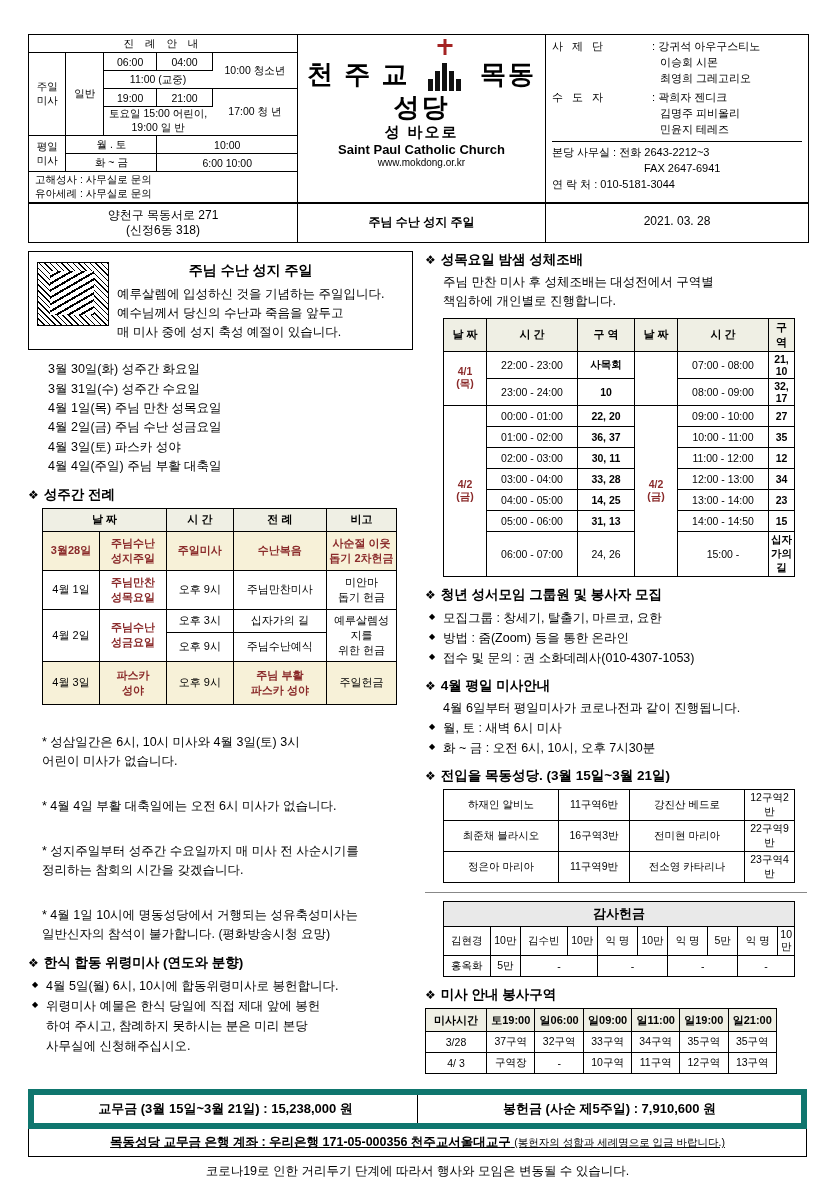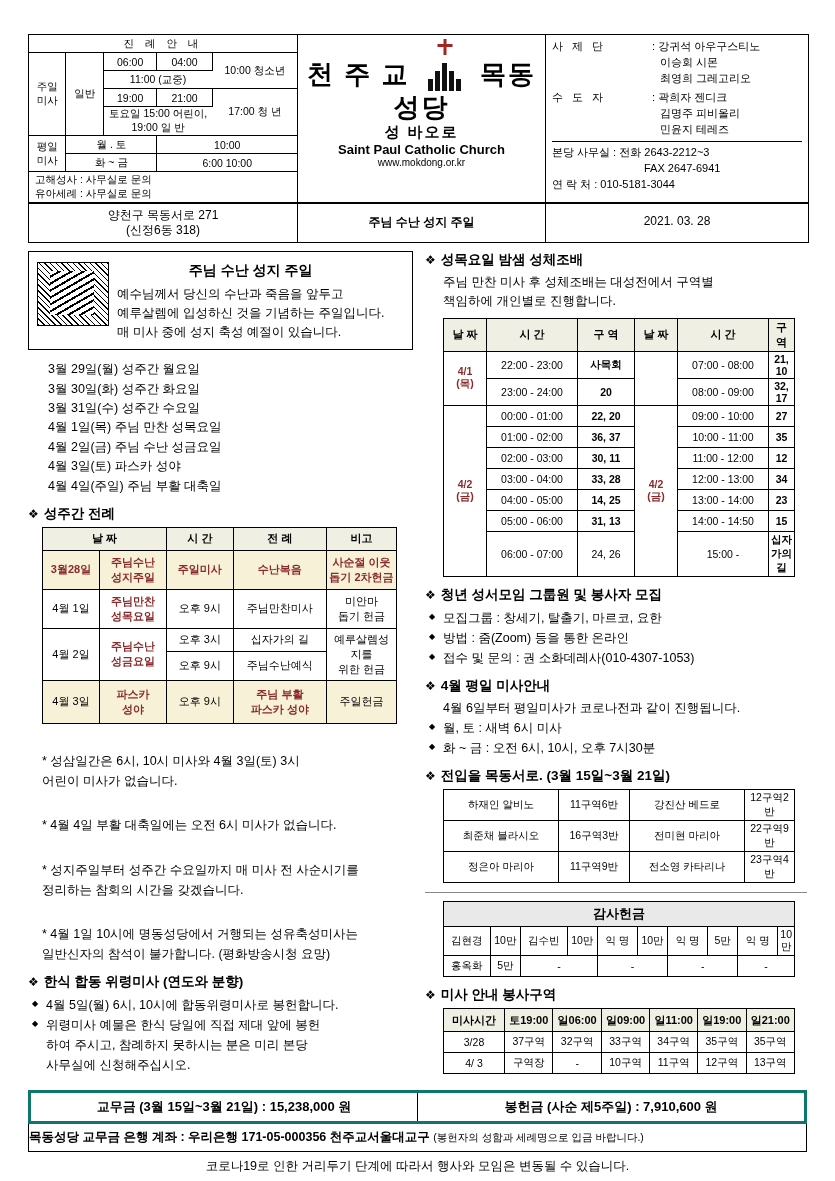--- a/index.html
+++ b/index.html
@@ -62,24 +62,24 @@
 
   
   .tbl{width:100%;}
   .tbl td,.tbl th{font-size:11px;height:20px;}
   .tbl th{background:#efefe4;font-weight:bold;}
   .hl-y{background:#f7f1d8;}
   .hl-r{color:#8a2a2a;font-weight:bold;}
   .tbl-sm td{font-size:10.5px;height:18px;}
 
   .foot{width:779px;margin:6px auto 0 auto;}
-  .foot .r1{display:flex;border:3px solid #0f766e;}
+  .foot .r1{display:flex;border:6px solid #0f766e;}
   .foot .r1 div{flex:1;text-align:center;font-size:13px;font-weight:bold;padding:5px 0;}
   .foot .r1 div:first-child{border-right:1px solid #000;}
-  .foot .r2{border:1px solid #000;border-top:none;text-align:left;font-size:12.5px;padding:5px 0;font-weight:bold;}
+  .foot .r2{border:1px solid #000;border-top:none;text-align:center;font-size:12.5px;padding:5px 0;font-weight:bold;text-decoration:underline;}
   .foot .r2 .small{font-weight:normal;font-size:10.5px;}
   .foot .r3{text-align:center;font-size:12.5px;padding:6px 0 0 0;}
   .gray-band{background:#e9e9e9;text-align:center;font-weight:bold;font-size:13px;padding:3px 0;border:1px solid #000;border-bottom:none;}
   .sep{border-top:1px solid #888;margin:8px 0;}
 </style>
 </head>
 <body>
 
 <div class="page">
 
@@ -189,28 +189,27 @@
   </div>
 
   <div class="cols">
 
     <div class="colL">
 
       <div class="notebox">
         <div class="woodcut"></div>
         <div class="notetxt">
           <div class="nt-h">주님 수난 성지 주일</div>
+          <div>예루살렘에 입성하신 것을 기념하는 주일입니다.</div>
           <div>예수님께서 당신의 수난과 죽음을 앞두고</div>
-          <div>예루살렘에 입성하신 것을 기념하는 주일입니다.</div>
           <div>매 미사 중에 성지 축성 예절이 있습니다.</div>
         </div>
       </div>
 
       <div class="sec">
-        <div class="li">3월 29일(월) 성주간 월요일</div>
         <div class="li">3월 30일(화) 성주간 화요일</div>
         <div class="li">3월 31일(수) 성주간 수요일</div>
         <div class="li">4월  1일(목) 주님 만찬 성목요일</div>
         <div class="li">4월  2일(금) 주님 수난 성금요일</div>
         <div class="li">4월  3일(토) 파스카 성야</div>
         <div class="li">4월  4일(주일) 주님 부활 대축일</div>
       </div>
 
       <div class="sec">
         <div class="sec-h">성주간 전례</div>
@@ -313,21 +312,21 @@
             <td rowspan="2" class="hl-r" style="white-space:pre-line;">4/1
 (목)</td>
             <td>22:00 - 23:00</td>
             <td style="font-weight:bold;">사목회</td>
             <td rowspan="2"></td>
             <td>07:00 - 08:00</td>
             <td style="font-weight:bold;">21, 10</td>
           </tr>
           <tr>
             <td>23:00 - 24:00</td>
-            <td style="font-weight:bold;">20</td>
+            <td style="font-weight:bold;">10</td>
             <td>08:00 - 09:00</td>
             <td style="font-weight:bold;">32, 17</td>
           </tr>
           <tr>
             <td rowspan="7" class="hl-r" style="white-space:pre-line;">4/2
 (금)</td>
             <td>00:00 - 01:00</td>
             <td style="font-weight:bold;">22, 20</td>
             <td rowspan="7" class="hl-r" style="white-space:pre-line;">4/2
 (금)</td>
@@ -382,21 +381,21 @@
       </div>
 
       <div class="sec">
         <div class="sec-h">4월 평일 미사안내</div>
         <div class="plain" style="padding-left:18px;">4월 6일부터 평일미사가 코로나전과 같이 진행됩니다.</div>
         <div class="bul">월, 토 : 새벽 6시 미사</div>
         <div class="bul">화 ~ 금 : 오전 6시, 10시, 오후 7시30분</div>
       </div>
 
       <div class="sec">
-        <div class="sec-h">전입을 목동서로. (3월 15일~3월 21일)</div>
+        <div class="sec-h">전입을 목동성당. (3월 15일~3월 21일)</div>
         <table class="tbl tbl-sm" style="width:352px;margin-left:18px;">
           <tbody>
               <tr>
             <td style="width:110px;">하재인 알비노</td>
             <td style="width:66px;">11구역6반</td>
             <td style="width:110px;">강진산 베드로</td>
             <td>12구역2반</td>
           </tr>
           <tr>
             <td>최준채 블라시오</td>
@@ -439,21 +438,21 @@
             <td colspan="2">-</td>
             <td colspan="2">-</td>
             <td colspan="2">-</td>
           </tr>
         </tbody>
           </table>
       </div>
 
       <div class="sec">
         <div class="sec-h">미사 안내 봉사구역</div>
-        <table class="tbl tbl-sm" style="width:352px;margin-left:18px;">
+        <table class="tbl tbl-sm" style="width:352px;">
           <tbody>
               <tr>
             <th style="width:56px;">미사시간</th>
             <th>토19:00</th>
             <th>일06:00</th>
             <th>일09:00</th>
             <th>일11:00</th>
             <th>일19:00</th>
             <th>일21:00</th>
           </tr>

